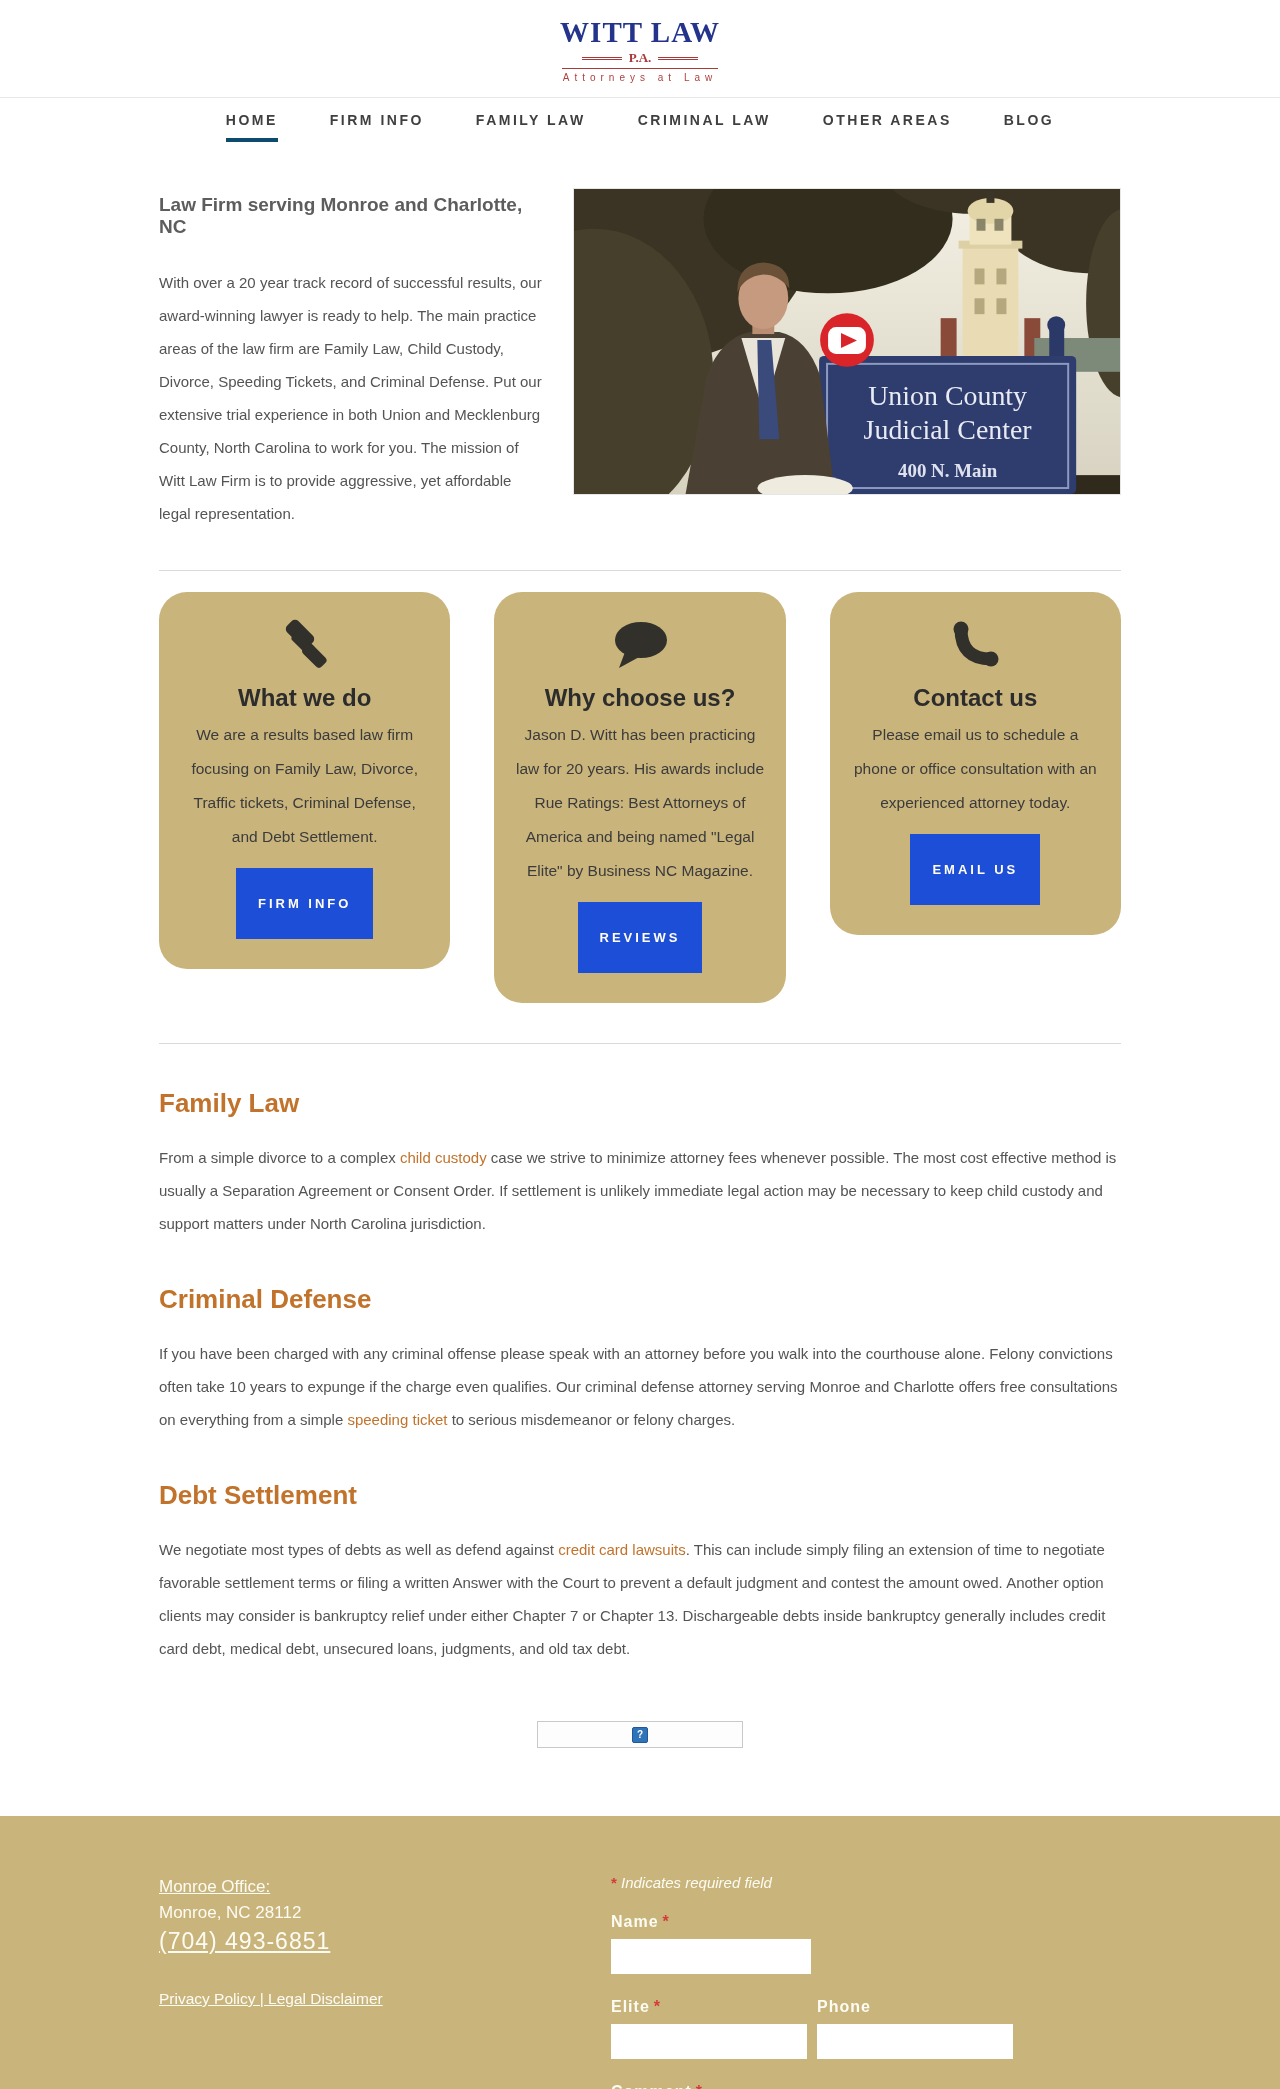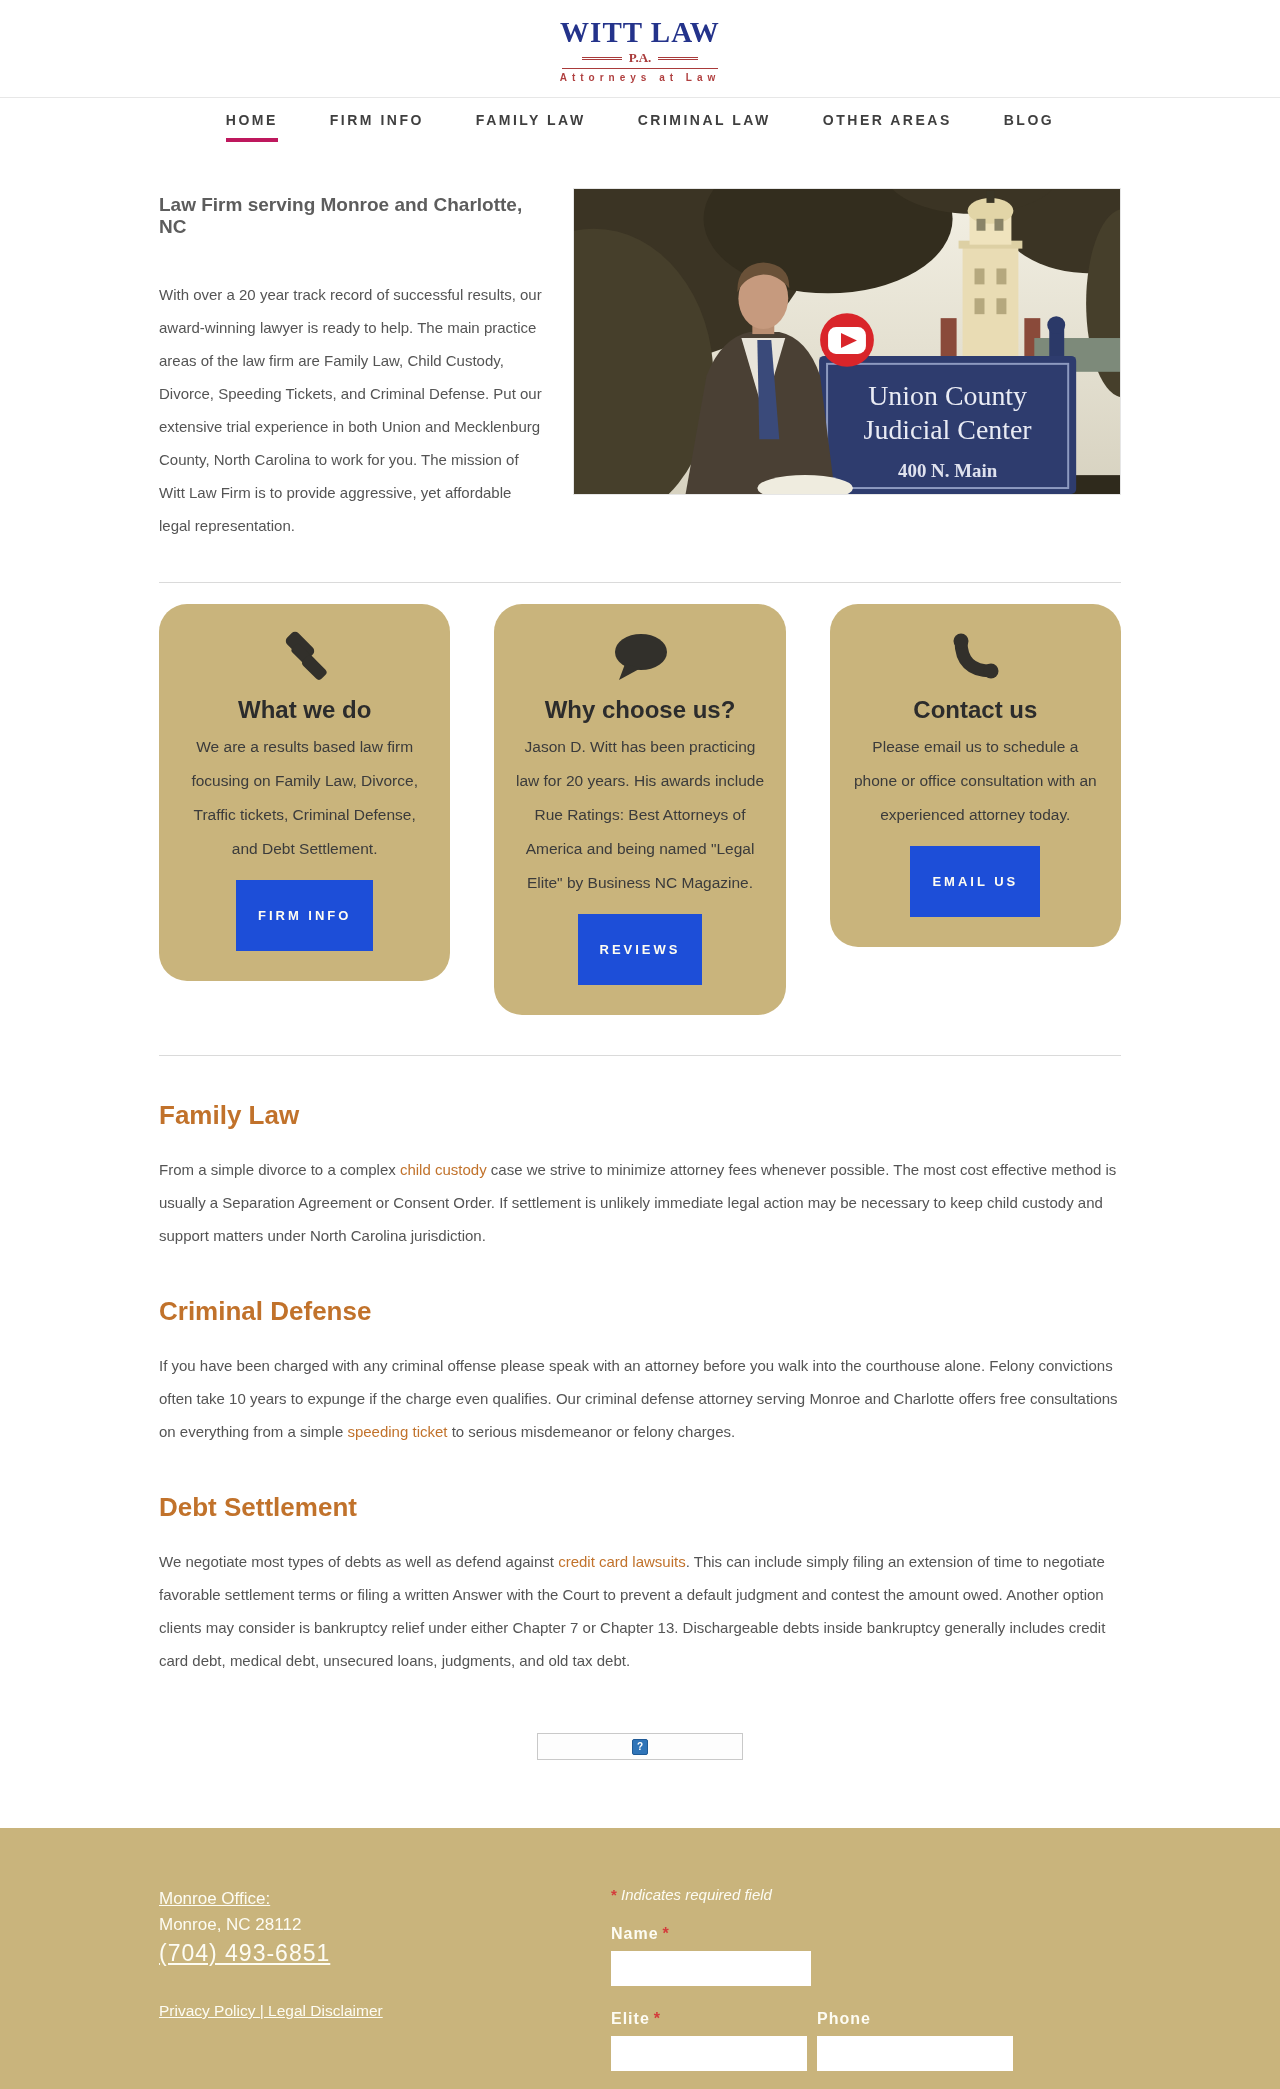--- a/index.html
+++ b/index.html
@@ -15,35 +15,35 @@
   .site-header { padding:16px 0 12px; text-align:center; }
   .logo { display:inline-block; cursor:pointer; }
   .logo-name {
     font-family:"Liberation Serif", serif;
     font-size:29px; font-weight:bold; color:#24338b; letter-spacing:1px;
   }
   .logo-pa-row { display:flex; align-items:center; justify-content:center; gap:7px; margin-top:1px; }
   .logo-pa-row .rule { width:40px; border-top:3px double #a93a3a; }
   .logo-pa { font-family:"Liberation Serif", serif; font-size:13px; font-weight:bold; color:#a93a3a; }
   .logo-underrule { width:156px; border-top:1px solid #a93a3a; margin:2px auto 3px; }
-  .logo-tagline { font-size:10px; color:#b04040; letter-spacing:5px; font-weight:bold; }
+  .logo-tagline { font-size:10px; color:#b04040; letter-spacing:5px; font-weight:normal; }
 
   
   .nav-bar { border-top:1px solid #e7e7e7; }
   .nav-inner { display:flex; justify-content:center; gap:52px; padding:14px 0 0; }
   .nav-item {
     font-size:14px; font-weight:700; letter-spacing:2.5px; color:#3f3f3f;
     text-transform:uppercase; padding-bottom:10px; cursor:pointer; position:relative;
   }
-  .nav-item.active { border-bottom:4px solid #be185d; }
+  .nav-item.active { border-bottom:4px solid #0c4a6e; }
 
   
   .hero { display:flex; gap:28px; margin-top:46px; }
   .hero-text { width:386px; }
-  .hero-heading { font-size:19px; font-weight:700; color:#5d5d5d; margin:6px 0 40px; }
+  .hero-heading { font-size:19px; font-weight:700; color:#5d5d5d; margin:6px 0 28px; }
   .hero-paragraph { font-size:15px; line-height:33px; color:#545454; }
   .video-frame { width:548px; height:307px; border:1px solid #e6e6e6; position:relative; background:#ddd; cursor:pointer; }
   .video-frame svg { display:block; width:100%; height:100%; }
 
   
   .rule-line { border:none; border-top:1px solid #dadada; margin:40px 0 0; }
 
   
   .cards { display:flex; gap:44px; margin-top:21px; align-items:flex-start; }
   .card {

